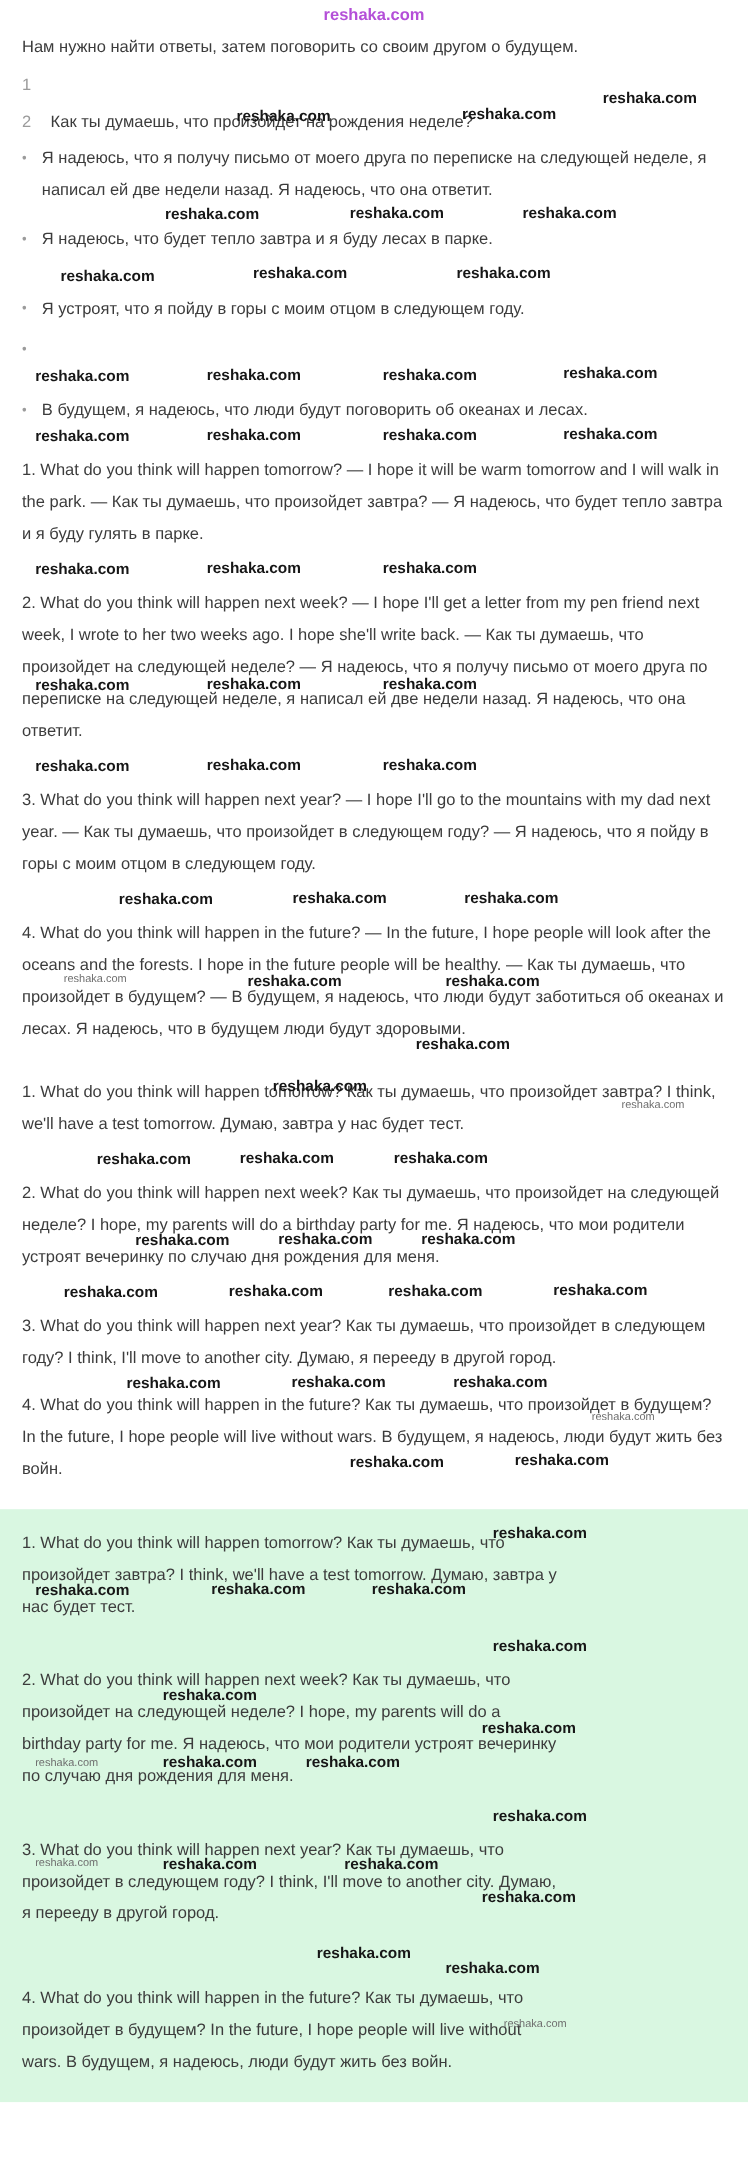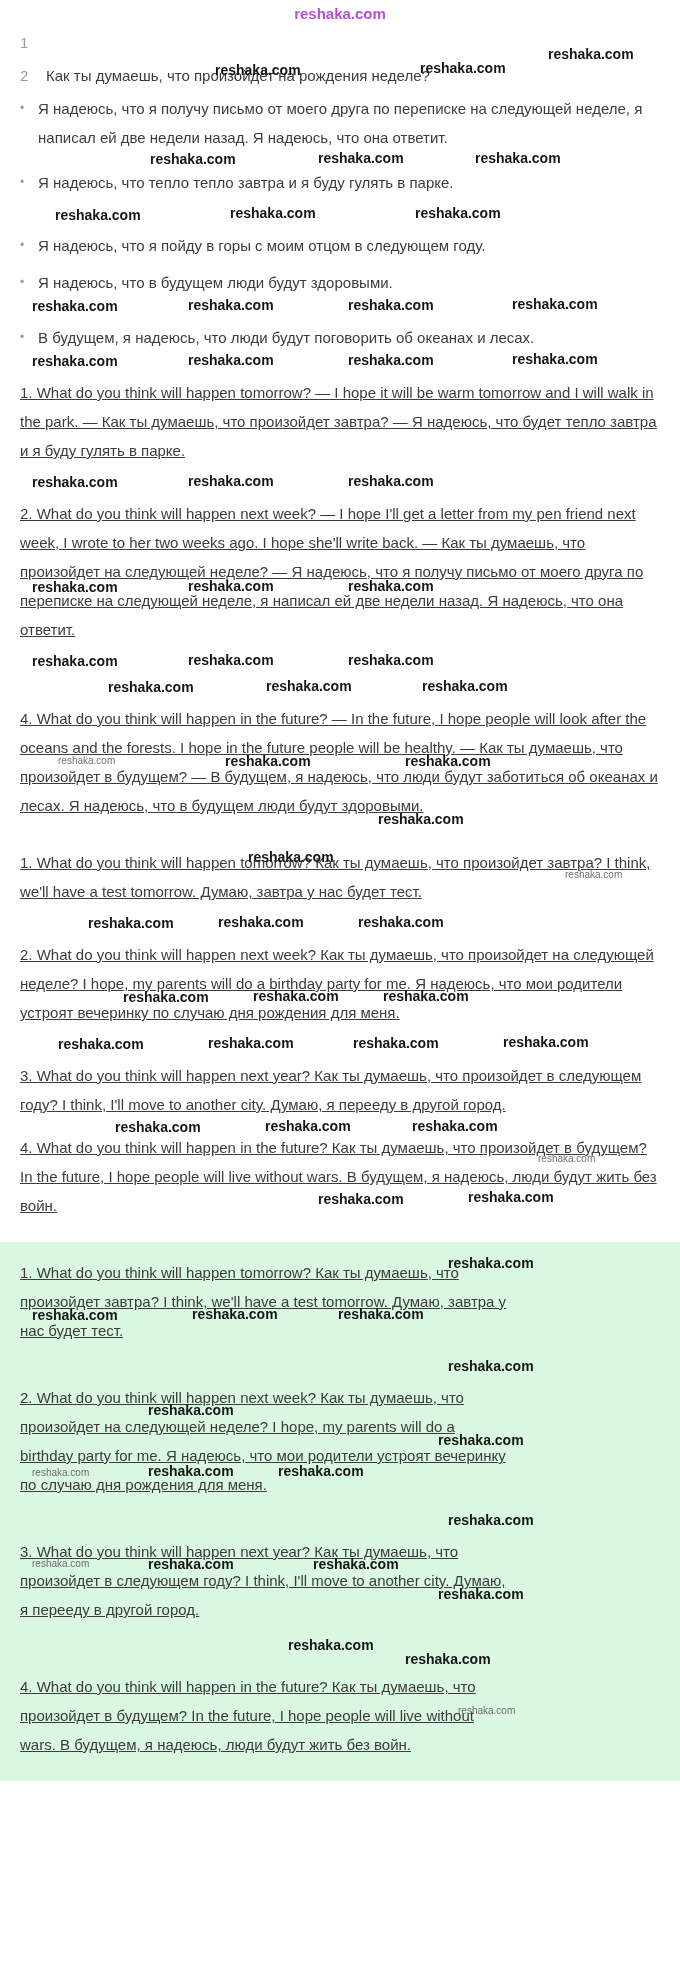--- a/index.html
+++ b/index.html
@@ -24,21 +24,21 @@
   .content { padding: 4px 20px 0 20px; }
 
   .intro { font-size: 15px; line-height: 29px; margin: 0 0 6px 0; }
 
   .q { position: relative; display: flex; font-size: 15px; line-height: 29px; margin: 0 0 4px 0; }
   .q .qnum { width: 26px; flex: none; color: #9b9b9b; }
 
   .hope { position: relative; display: flex; font-size: 15px; line-height: 29px; margin: 0 0 8px 0; }
   .hope .marker { width: 18px; flex: none; color: #9b9b9b; font-size: 12px; line-height: 29px; }
 
-  .para { position: relative; font-size: 15px; line-height: 29px; margin: 0 0 8px 0; text-decoration: underline; }
+  .para { position: relative; font-size: 15px; line-height: 29px; margin: 0 0 8px 0; }
   .para .ptext { display: block; }
 
   .wm {
     font-weight: 700;
     font-size: 14px;
     color: var(--watermark-dark, #161616);
     white-space: nowrap;
     line-height: 1;
   }
   .wm-sm { font-weight: 400; font-size: 10px; color: #6f6f6f; }
@@ -58,20 +58,21 @@
 </style>
 </head>
 <body>
 
 <div class="page">
 
   <div class="wm-top">reshaka.com</div>
 
   <div class="content">
 
+    <p class="intro">Нам нужно найти ответы, затем поговорить со своим другом о будущем.</p>
 
     <div class="q">
       <span class="qnum">1</span>
     </div>
 
     <div class="q">
       <span class="qnum">2</span>
       <span class="qtext">Как ты думаешь, что произойдет на рождения неделе?</span>
       <span class="wm wm-abs" style="left:195px;top:2px">reshaka.com</span>
       <span class="wm wm-abs" style="left:400px;top:0px">reshaka.com</span>
@@ -81,37 +82,36 @@
     <div class="hope" style="margin-bottom:16px">
       <span class="marker">•</span>
       <span>Я надеюсь, что я получу письмо от моего друга по переписке на следующей неделе, я написал ей две недели назад. Я надеюсь, что она ответит.</span>
       <span class="wm wm-abs" style="left:130px;top:58px">reshaka.com</span>
       <span class="wm wm-abs" style="left:298px;top:57px">reshaka.com</span>
       <span class="wm wm-abs" style="left:455px;top:57px">reshaka.com</span>
     </div>
 
     <div class="hope">
       <span class="marker">•</span>
-      <span>Я надеюсь, что тепло тепло завтра и я буду гулять в парке.</span>
+      <span>Я надеюсь, что будет тепло завтра и я буду лесах в парке.</span>
     </div>
 
     <div class="wm-row">
       <span class="wm wm-abs" style="left:35px;top:3px">reshaka.com</span>
       <span class="wm wm-abs" style="left:210px;top:1px">reshaka.com</span>
       <span class="wm wm-abs" style="left:395px;top:1px">reshaka.com</span>
     </div>
 
     <div class="hope">
       <span class="marker">•</span>
-      <span>Я надеюсь, что я пойду в горы с моим отцом в следующем году.</span>
+      <span>Я устроят, что я пойду в горы с моим отцом в следующем году.</span>
     </div>
 
     <div class="hope" style="margin-bottom:0">
       <span class="marker">•</span>
-      <span>Я надеюсь, что в будущем люди будут здоровыми.</span>
     </div>
 
     <div class="wm-row">
       <span class="wm wm-abs" style="left:12px;top:2px">reshaka.com</span>
       <span class="wm wm-abs" style="left:168px;top:1px">reshaka.com</span>
       <span class="wm wm-abs" style="left:328px;top:1px">reshaka.com</span>
       <span class="wm wm-abs" style="left:492px;top:0px">reshaka.com</span>
     </div>
 
     <div class="hope" style="margin-bottom:0">
@@ -142,20 +142,23 @@
       <span class="wm wm-abs" style="left:168px;top:80px">reshaka.com</span>
       <span class="wm wm-abs" style="left:328px;top:80px">reshaka.com</span>
     </div>
 
     <div class="wm-row">
       <span class="wm wm-abs" style="left:12px;top:2px">reshaka.com</span>
       <span class="wm wm-abs" style="left:168px;top:1px">reshaka.com</span>
       <span class="wm wm-abs" style="left:328px;top:1px">reshaka.com</span>
     </div>
 
+    <div class="para">
+      <span class="ptext">3. What do you think will happen next year? — I hope I'll go to the mountains with my dad next year. — Как ты думаешь, что произойдет в следующем году? — Я надеюсь, что я пойду в горы с моим отцом в следующем году.</span>
+    </div>
 
     <div class="wm-row">
       <span class="wm wm-abs" style="left:88px;top:2px">reshaka.com</span>
       <span class="wm wm-abs" style="left:246px;top:1px">reshaka.com</span>
       <span class="wm wm-abs" style="left:402px;top:1px">reshaka.com</span>
     </div>
 
     <div class="para">
       <span class="ptext">4. What do you think will happen in the future? — In the future, I hope people will look after the oceans and the forests. I hope in the future people will be healthy. — Как ты думаешь, что произойдет в будущем? — В будущем, я надеюсь, что люди будут заботиться об океанах и лесах. Я надеюсь, что в будущем люди будут здоровыми.</span>
       <span class="wm wm-sm wm-abs" style="left:38px;top:52px">reshaka.com</span>

